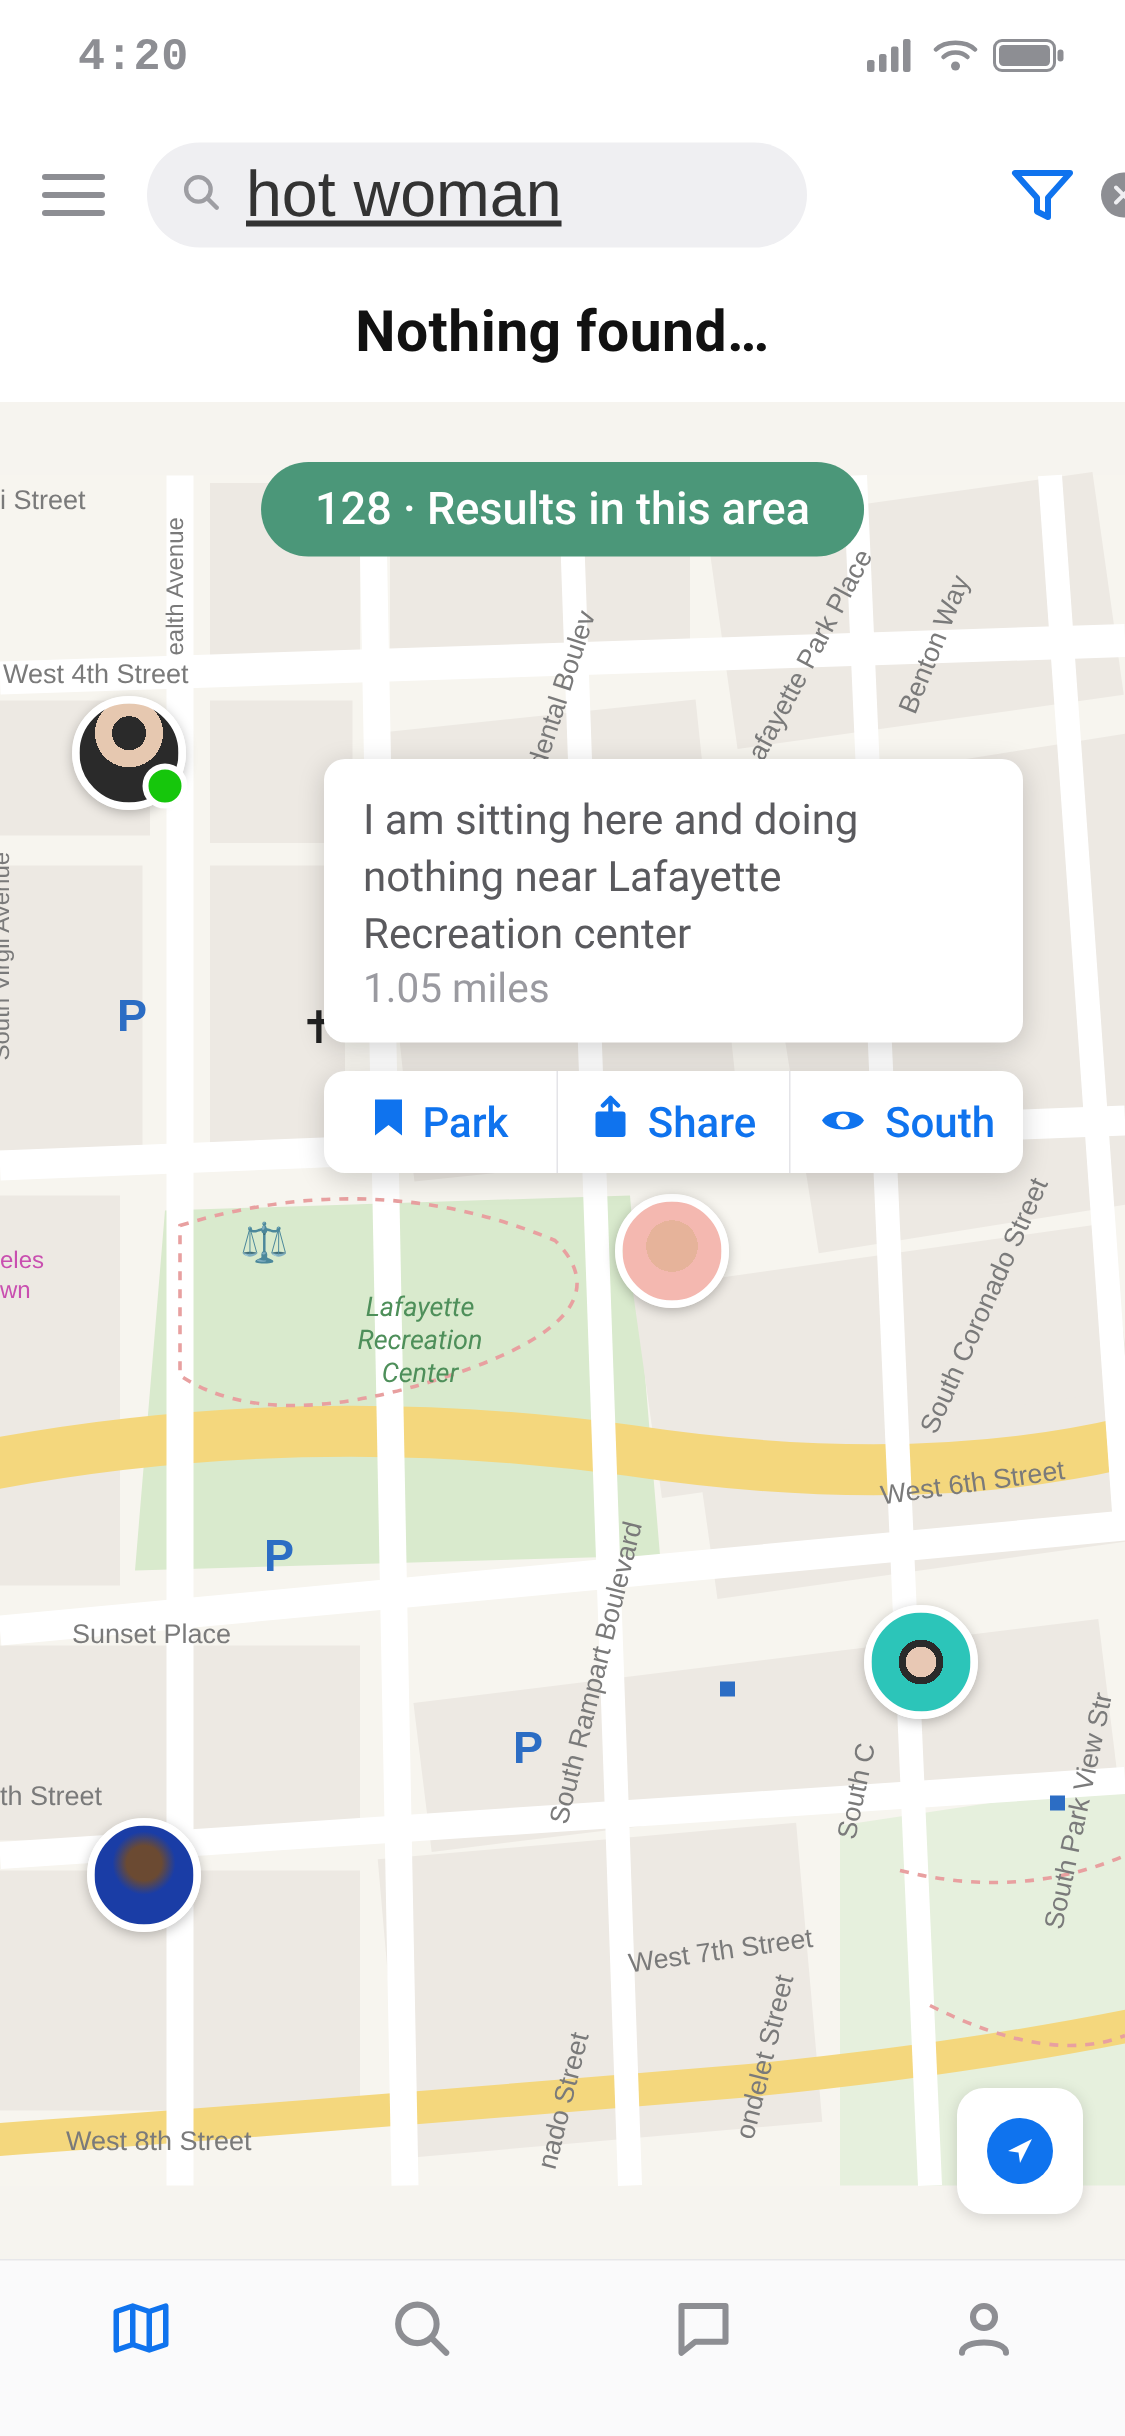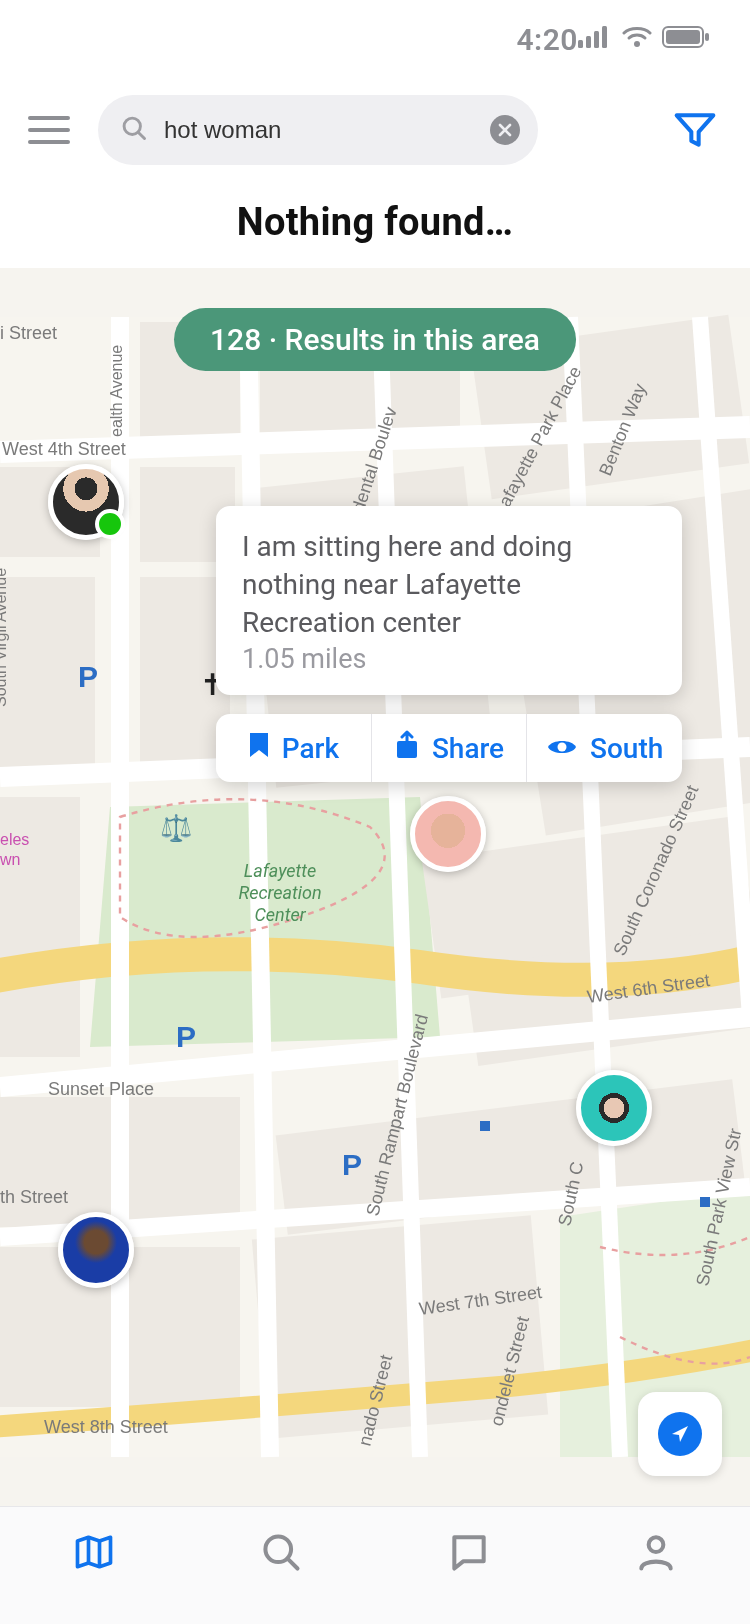--- a/index.html
+++ b/index.html
@@ -1,30 +1,30 @@
 <!DOCTYPE html>
 <html><head>
 <meta charset="utf-8">
 <style>
   * { margin:0; padding:0; box-sizing:border-box; -webkit-font-smoothing:antialiased; }
   html,body { width:750px; height:1624px; font-family:-apple-system,BlinkMacSystemFont,"Segoe UI",Roboto,sans-serif; background:#fff; overflow:hidden; }
   .screen { position:relative; width:750px; height:1624px; background:#fff; }
 
   
-  .status-bar { position:absolute; top:0; left:12px; right:0; height:78px; display:flex; align-items:center; justify-content:flex-end; padding:0 40px; }
+  .status-bar { position:absolute; top:0; left:12px; right:0; height:78px; display:flex; align-items:center; justify-content:space-between; padding:0 40px;font-family:Liberation Mono, monospace; }
   .status-time { font-size:30px; font-weight:600; color:#8d8e93; letter-spacing:0.5px; }
   .status-right { display:flex; align-items:center; gap:10px; }
 
   
   .header { position:absolute; top:90px; left:0; right:0; height:80px; display:flex; align-items:center; padding:0 28px; gap:26px; }
   .hamburger { width:44px; height:44px; display:flex; flex-direction:column; justify-content:center; gap:8px; }
   .hamburger span { display:block; height:4px; background:#8d8e93; border-radius:2px; width:42px; }
   .search-pill { flex:1; height:70px; background:#efeff2; border-radius:35px; display:flex; align-items:center; padding:0 22px; gap:16px; max-width:440px; }
   .search-pill svg { flex:none; }
-  .search-input { flex:1; border:0; background:transparent; font-size:24px; color:#333; outline:none; }
+  .search-input { flex:1; border:0; background:transparent; font-size:43px; color:#333; outline:none;text-decoration:underline; }
   .search-input::placeholder { color:#999; }
   .clear-btn { width:30px; height:30px; border-radius:50%; background:#8d8e93; display:flex; align-items:center; justify-content:center; flex:none; }
   .filter-btn { width:54px; height:54px; display:flex; align-items:center; justify-content:center; margin-left:auto; }
 
   
   .headline { position:absolute; left:0; right:0; top:200px; text-align:center; font-size:38px; font-weight:700; color:#111; letter-spacing:0.3px; }
 
   
   .map { position:absolute; top:268px; bottom:118px; left:0; right:0; background:#f6f4ef; }
   .map-bg { width:100%; height:100%; }

